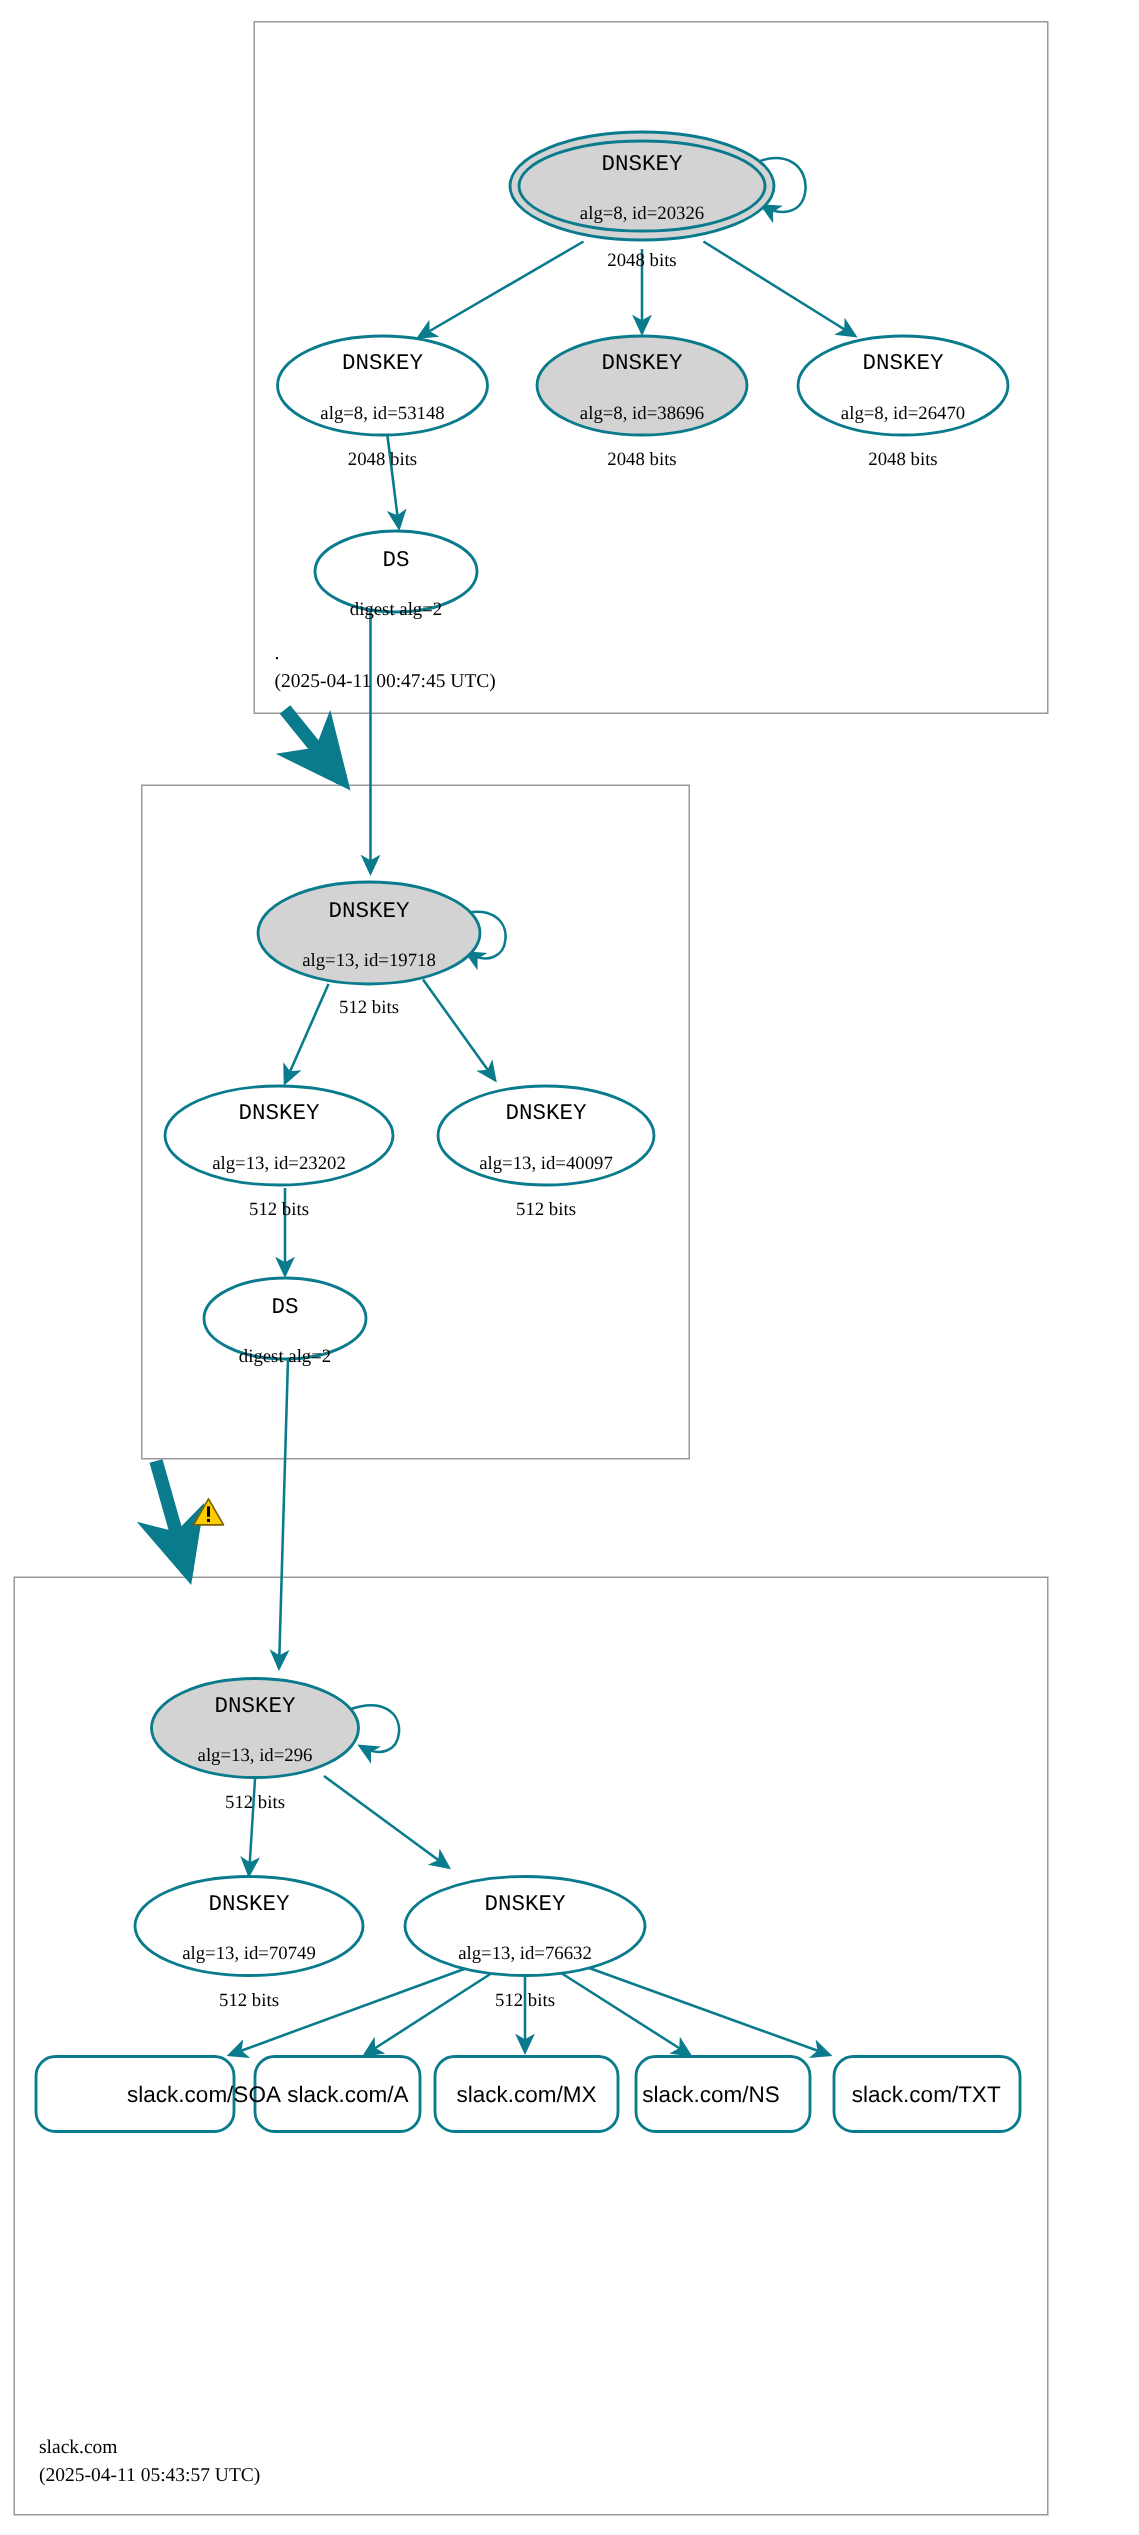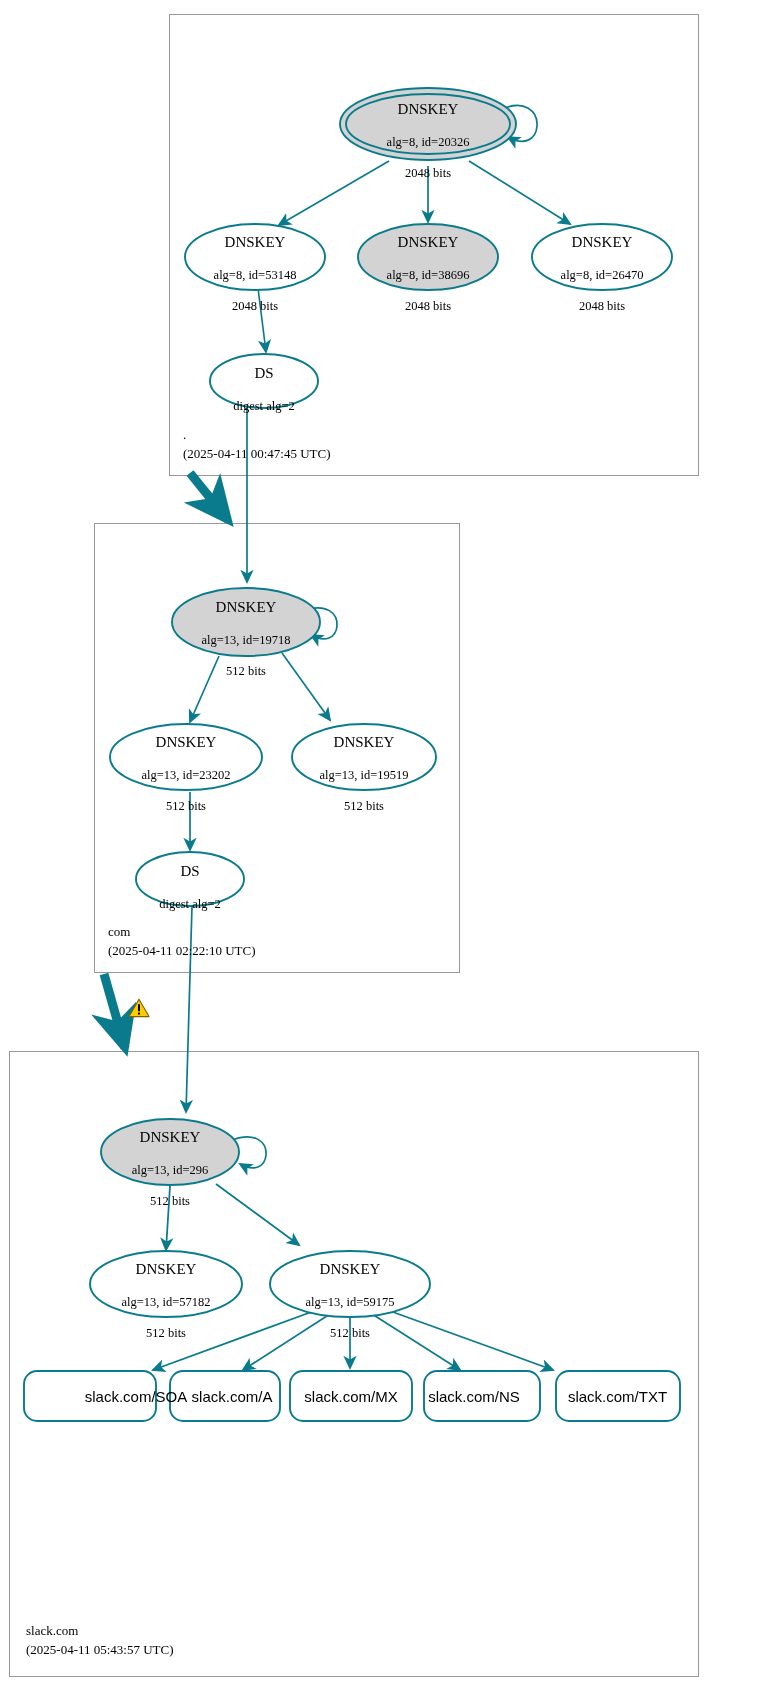--- a/index.html
+++ b/index.html
@@ -29,21 +29,21 @@
   }
   .zone-label .zname{display:block;}
   .zone-label .ztime{display:block;}
 
   
   .node-text{
     position:absolute;z-index:3;text-align:center;white-space:nowrap;
     pointer-events:none;
   }
   .nt-title{
-    font-family:Liberation Serif, serif;
+    font-family:Liberation Mono, monospace;
     font-size:15px;line-height:17px;color:#000000;
   }
   .nt-sub{
     font-family:"Liberation Serif", serif;
     font-size:12.5px;line-height:14px;color:#000000;margin-top:17px;
   }
   .rr-text{
     font-family:"Liberation Sans", sans-serif;
     font-size:15px;color:#000000;
     position:absolute;z-index:3;text-align:center;white-space:nowrap;
@@ -186,59 +186,55 @@
   </div>
 
   <div class="node-text" style="left:106px;top:734px;width:160px;">
     <div class="nt-title">DNSKEY</div>
     <div class="nt-sub">alg=13, id=23202</div>
     <div class="nt-sub">512 bits</div>
   </div>
 
   <div class="node-text" style="left:284px;top:734px;width:160px;">
     <div class="nt-title">DNSKEY</div>
-    <div class="nt-sub">alg=13, id=19519</div>
+    <div class="nt-sub">alg=13, id=40097</div>
     <div class="nt-sub">512 bits</div>
   </div>
 
   <div class="node-text" style="left:120px;top:863px;width:140px;">
     <div class="nt-title">DS</div>
     <div class="nt-sub">digest alg=2</div>
   </div>
 
   <div class="node-text" style="left:90px;top:1129px;width:160px;">
     <div class="nt-title">DNSKEY</div>
     <div class="nt-sub">alg=13, id=296</div>
     <div class="nt-sub">512 bits</div>
   </div>
 
   <div class="node-text" style="left:86px;top:1261px;width:160px;">
     <div class="nt-title">DNSKEY</div>
-    <div class="nt-sub">alg=13, id=57182</div>
+    <div class="nt-sub">alg=13, id=70749</div>
     <div class="nt-sub">512 bits</div>
   </div>
 
   <div class="node-text" style="left:270px;top:1261px;width:160px;">
     <div class="nt-title">DNSKEY</div>
-    <div class="nt-sub">alg=13, id=59175</div>
+    <div class="nt-sub">alg=13, id=76632</div>
     <div class="nt-sub">512 bits</div>
   </div>
 
   <div class="rr-text" style="left:24px;top:1388px;width:132px;margin-left:46px;">slack.com/SOA</div>
   <div class="rr-text" style="left:170px;top:1388px;width:124px;">slack.com/A</div>
   <div class="rr-text" style="left:290px;top:1388px;width:122px;">slack.com/MX</div>
   <div class="rr-text" style="left:424px;top:1388px;width:100px;">slack.com/NS</div>
   <div class="rr-text" style="left:556px;top:1388px;width:123px;">slack.com/TXT</div>
 
   <div class="zone-label" style="left:183px;top:426px;">
     <span class="zname">.</span>
     <span class="ztime">(2025-04-11 00:47:45 UTC)</span>
   </div>
-  <div class="zone-label" style="left:108px;top:923px;">
-    <span class="zname">com</span>
-    <span class="ztime">(2025-04-11 02:22:10 UTC)</span>
-  </div>
   <div class="zone-label" style="left:26px;top:1622px;">
     <span class="zname">slack.com</span>
     <span class="ztime">(2025-04-11 05:43:57 UTC)</span>
   </div>
 
 </div>
 
 </body></html>

